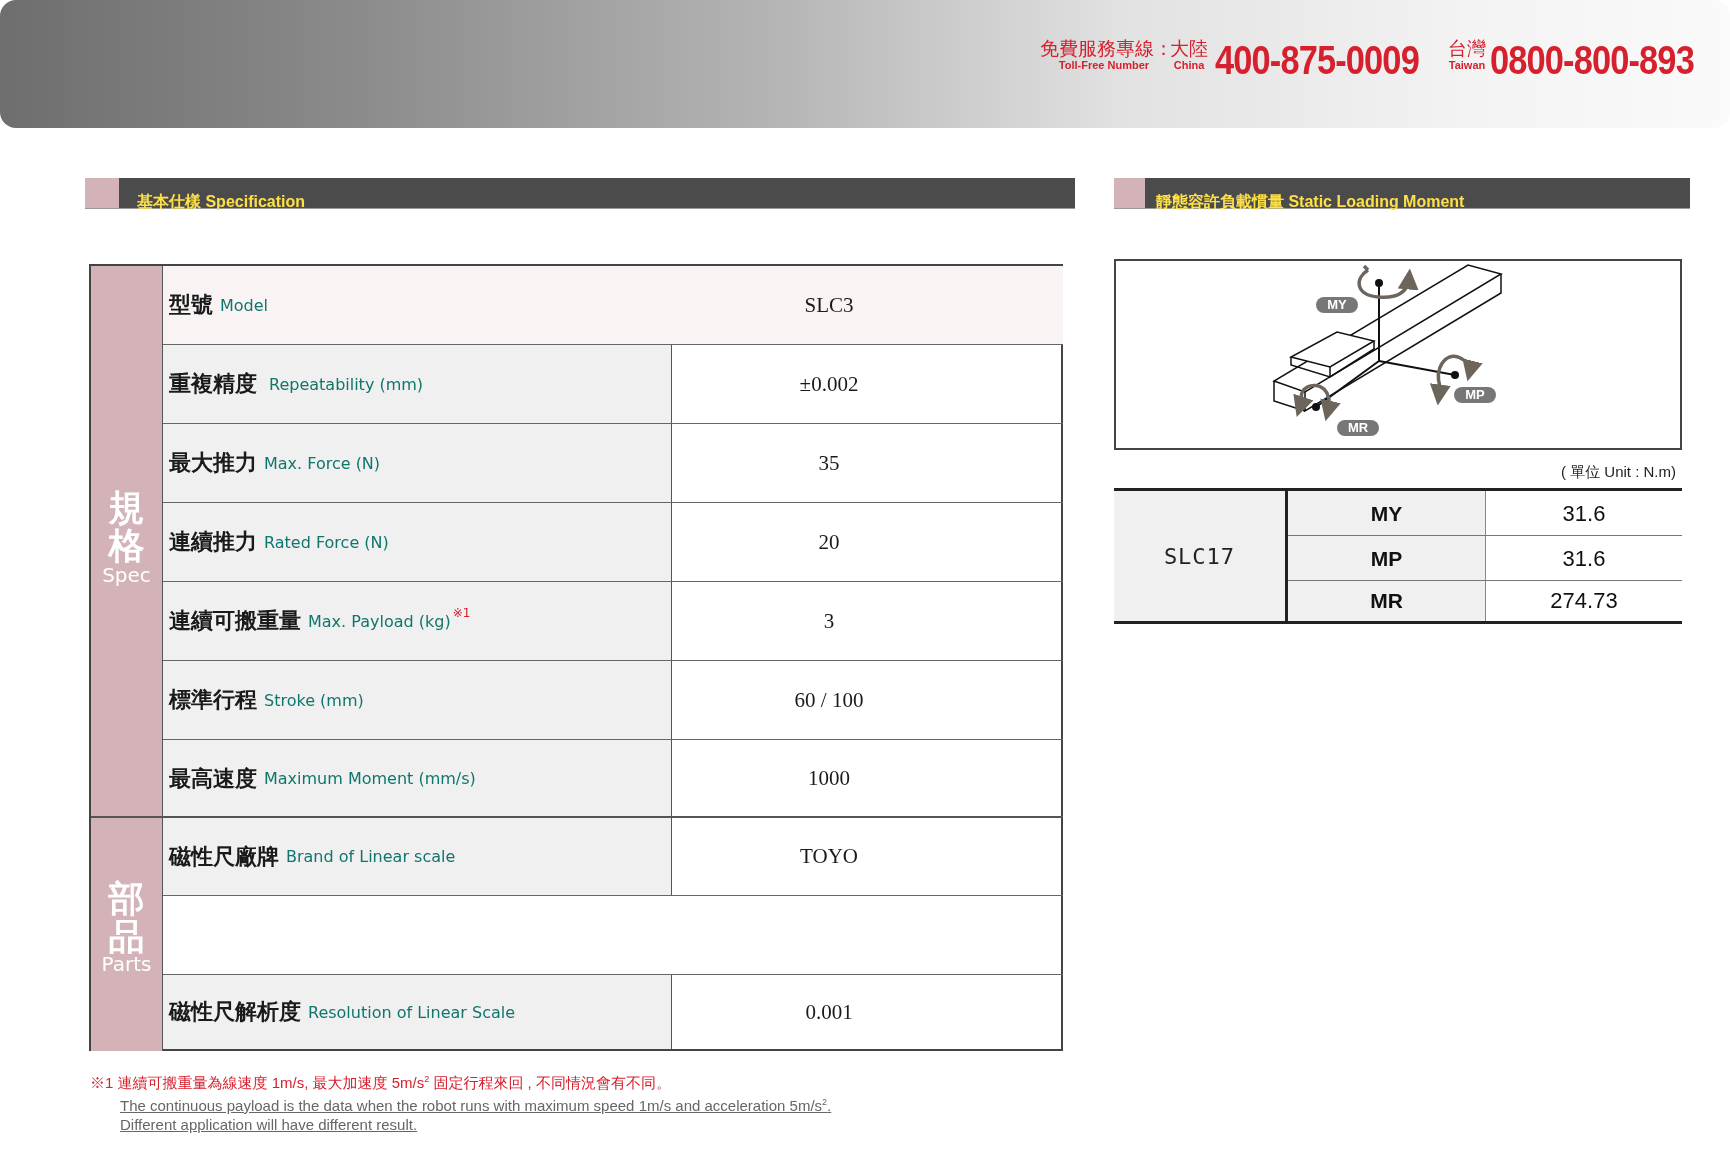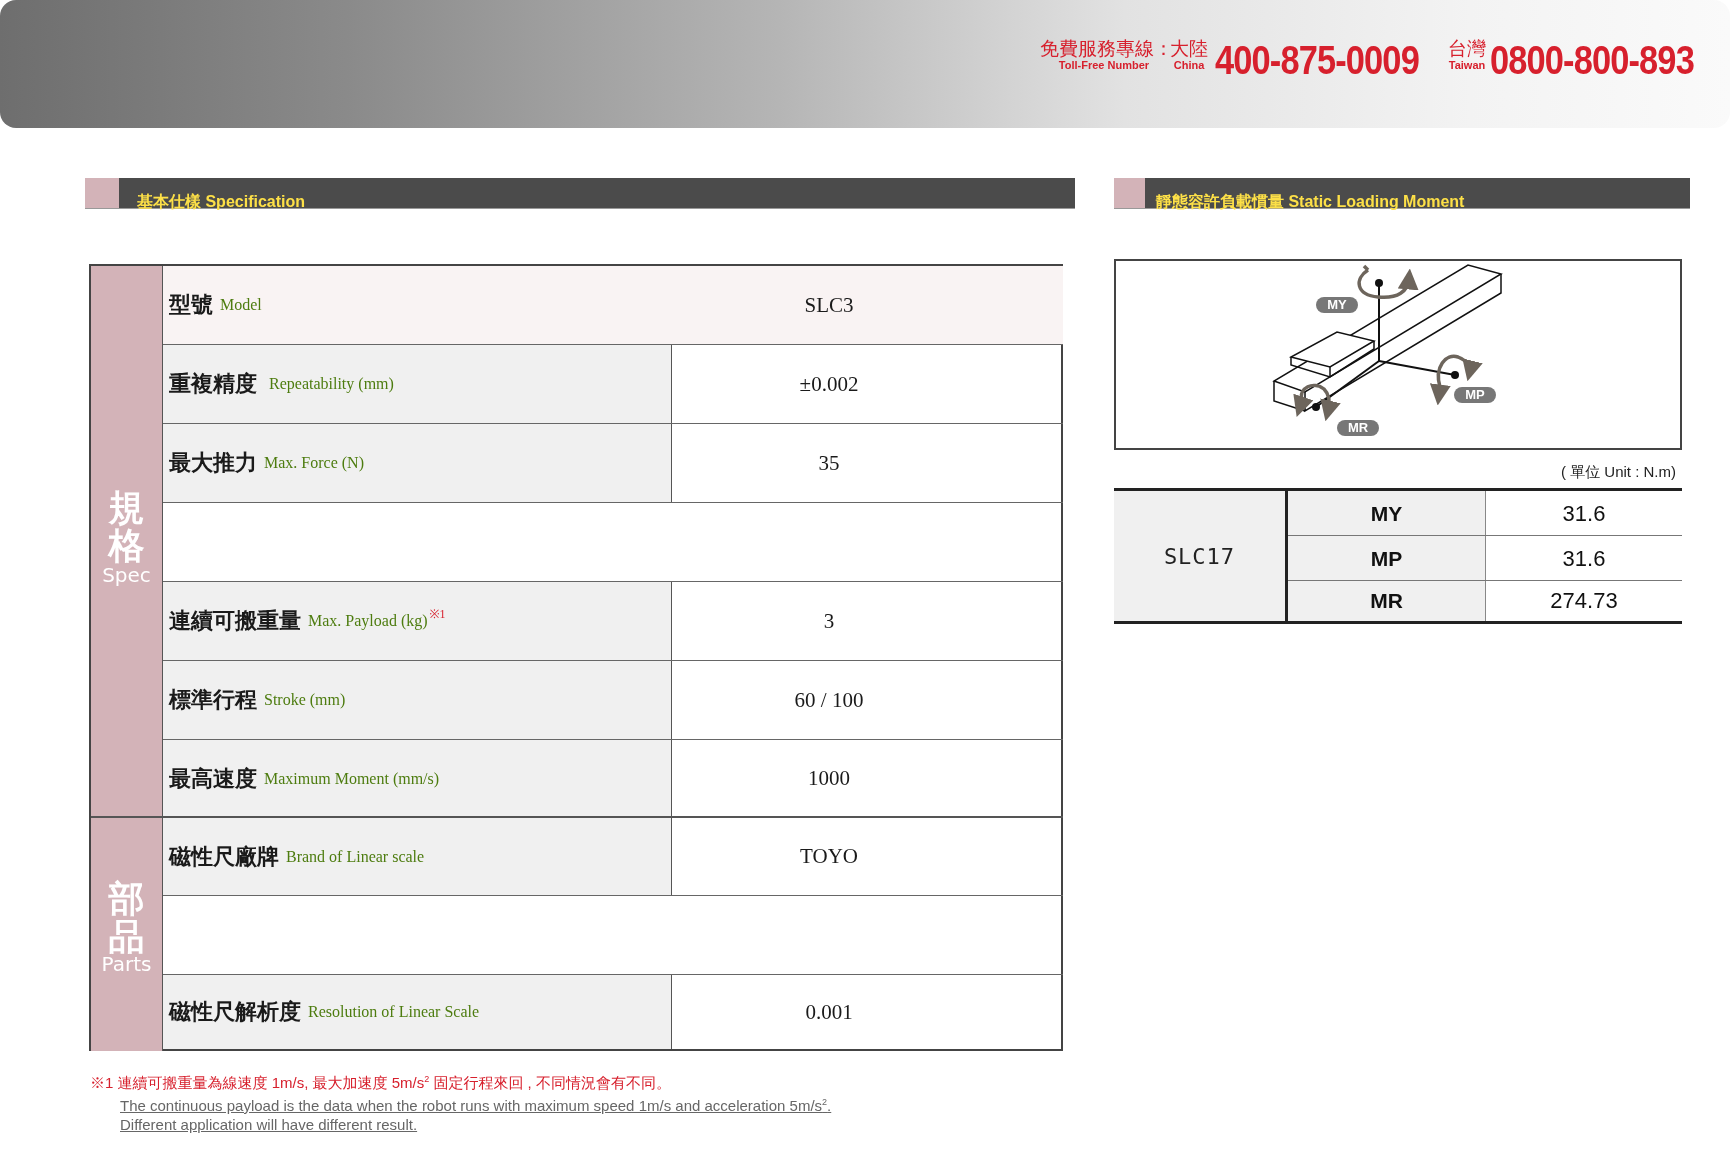--- a/index.html
+++ b/index.html
@@ -27,23 +27,23 @@
     position: absolute; top: 8px; line-height: 31px; color: #fde047; font-weight: bold;
     font-family: "Liberation Sans", sans-serif; font-size: 16px; white-space: nowrap;
   }
 
   .spec-table { position: absolute; left: 89px; top: 264px; width: 974px; height: 787px; border: 2px solid #444; background: #fff; }
   .group { position: absolute; left: 0; width: 72px; background: #d3b3b8; border-right: 1px solid #555; color: #fff; text-align: center; }
   .group .zh { position: absolute; left: 0; width: 100%; font-size: 36px; font-weight: bold; line-height: 40px; }
   .group .en { position: absolute; left: 0; width: 100%; font-size: 20px; line-height: 22px; }
   .group-sep { position: absolute; left: 0; width: 972px; height: 2px; background: #555; }
   .row { position: absolute; left: 72px; width: 900px; }
-  .row .label { position: absolute; left: 0; top: 0; bottom: 0; width: 509px; background: #f0f0f0; border-right: 1px solid #555; display: flex; align-items: center; padding-left: 6px; white-space: nowrap; font-family: Liberation Serif, serif; }
+  .row .label { position: absolute; left: 0; top: 0; bottom: 0; width: 509px; background: #f0f0f0; border-right: 1px solid #555; display: flex; align-items: center; padding-left: 6px; white-space: nowrap; }
   .row .label .zh { font-size: 22px; font-weight: bold; color: #1a1a1a; }
-  .row .label .en { font-size: 16px; color: #4d7c0f; margin-left: 7px; }
+  .row .label .en { font-size: 16px; color: #0f766e; margin-left: 7px; }
   .row .label sup { font-size: 12px; color: #d7202d; margin-left: 2px; position: relative; top: -8px; }
   .row .value { position: absolute; left: 432px; top: 0; bottom: 0; right: 0; display: flex; align-items: center; justify-content: center; font-size: 21px; color: #1a1a1a; font-family: Liberation Serif, serif; }
   .row.model .label, .row.model .value { background: #f9f3f3; }
   .row-line { position: absolute; left: 72px; width: 900px; height: 1px; background: #666; }
 
   .footnote { position: absolute; left: 90px; top: 1069px; }
   .footnote .red { font-size: 15px; color: #d7202d; line-height: 20px; white-space: nowrap; font-family: "Liberation Sans", sans-serif; }
   .footnote .gray { font-size: 15px; color: #666; line-height: 19px; margin-left: 30px; white-space: nowrap; font-family: "Liberation Sans", sans-serif; text-decoration: underline; }
   .footnote sup { font-size: 9px; }
 
@@ -120,20 +120,27 @@
 
   <div class="row" style="top:158px; height:78px;">
     <div class="label">
         <span class="zh">最大推力</span>
         <span class="en">Max. Force (N)</span>
       </div>
     <div class="value">35</div>
   </div>
   <div class="row-line" style="top:236px;"></div>
 
+  <div class="row" style="top:237px; height:78px;">
+    <div class="label">
+        <span class="zh">連續推力</span>
+        <span class="en">Rated Force (N)</span>
+      </div>
+    <div class="value">20</div>
+  </div>
   <div class="row-line" style="top:315px;"></div>
 
   <div class="row" style="top:316px; height:78px;">
     <div class="label">
         <span class="zh">連續可搬重量</span>
         <span class="en">Max. Payload (kg)</span>
         <sup>※1</sup>
       </div>
     <div class="value">3</div>
   </div>

